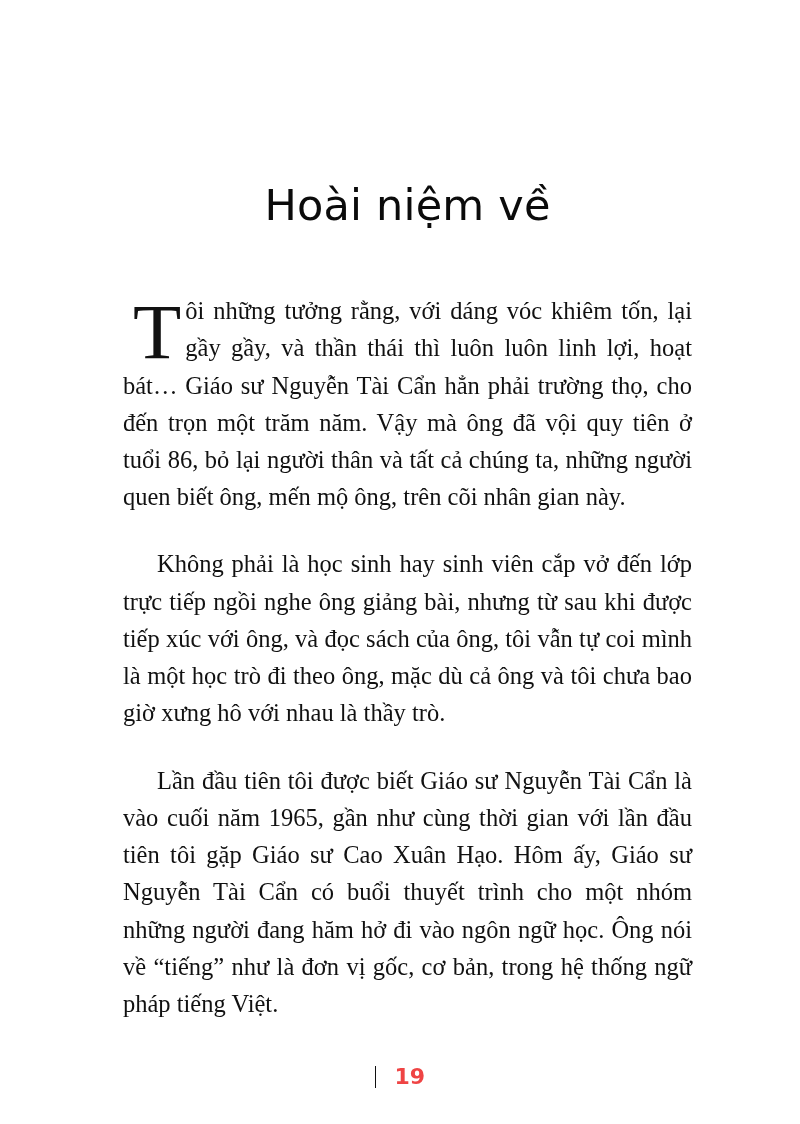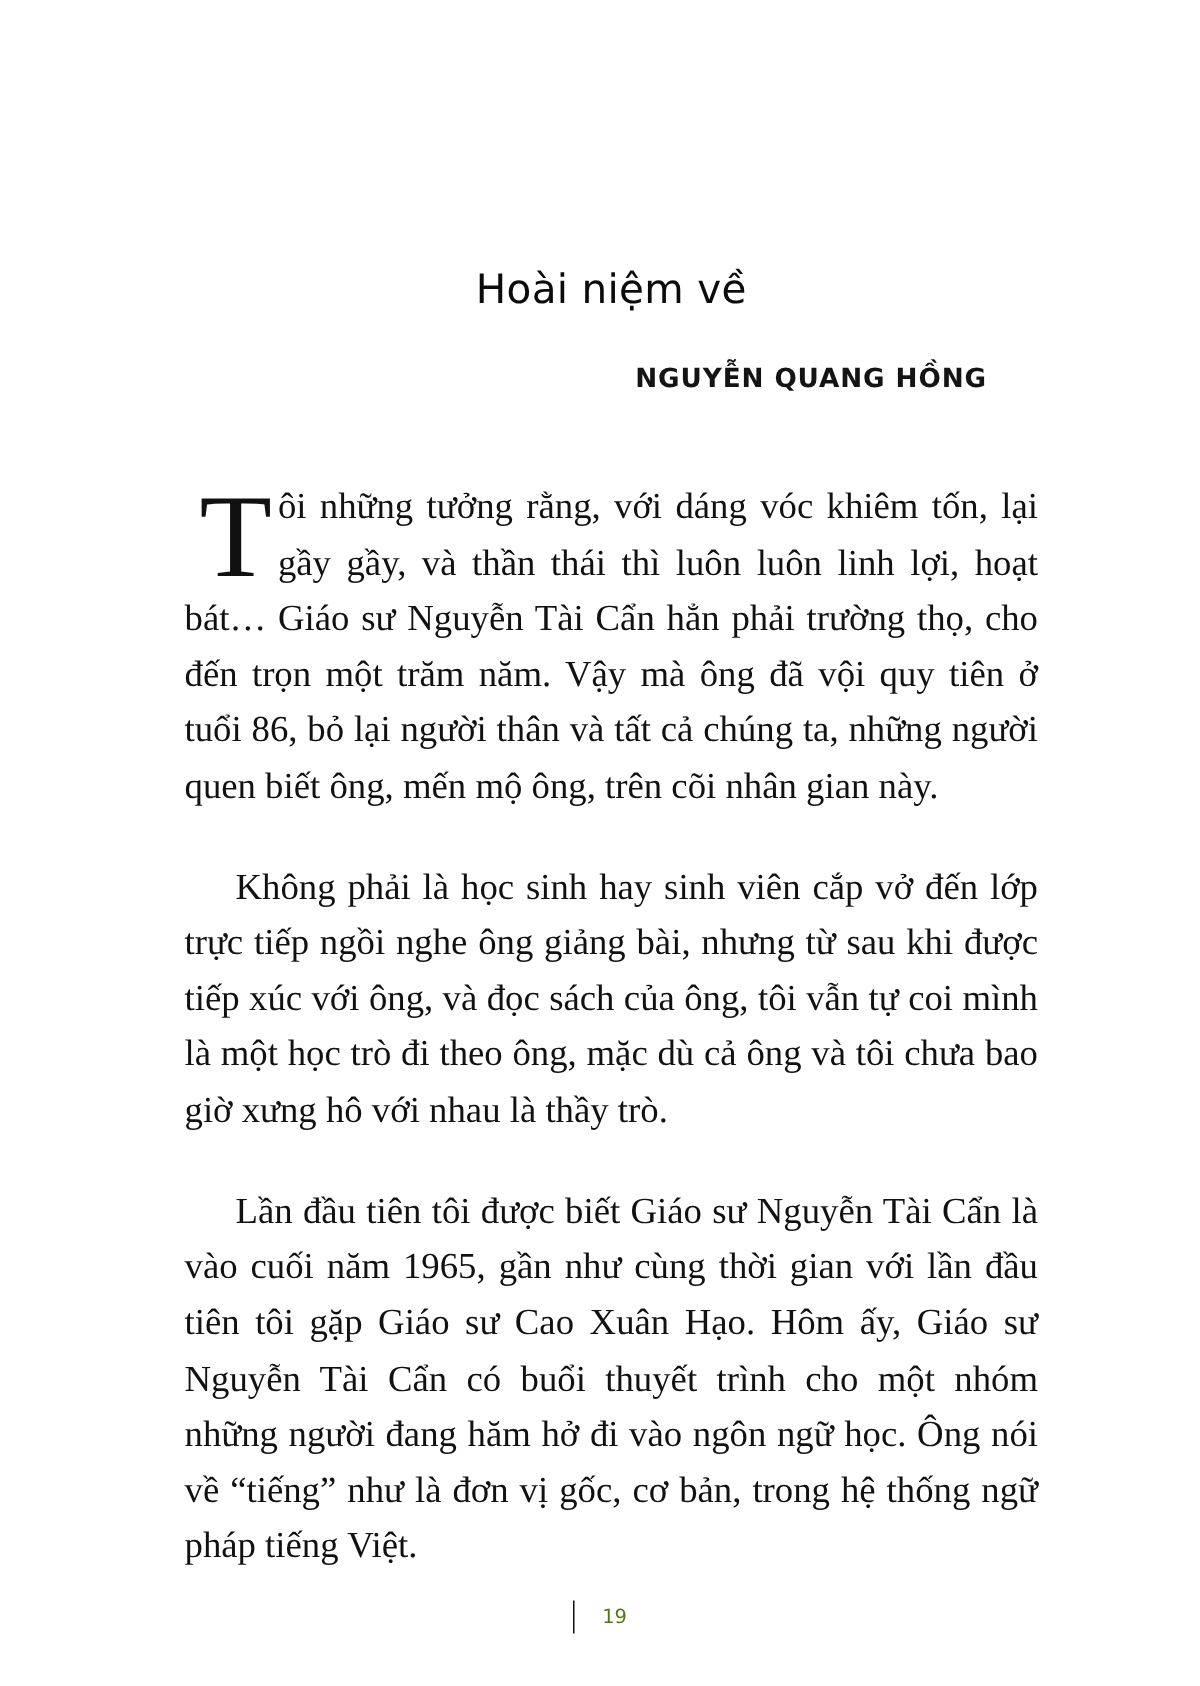--- a/index.html
+++ b/index.html
@@ -29,21 +29,21 @@
   }
 
   .title-block {
     text-align: center;
     margin: 0 0 0 0;
   }
 
   .title-line {
     font-family: "DejaVu Sans", sans-serif;
     font-weight: 400;
-    font-size: 27px;
+    font-size: 43px;
     line-height: 1.42;
     letter-spacing: 0.2px;
     color: #0b0b0b;
     white-space: nowrap;
   }
   .title-line.second {
     font-size: 35px;
   }
 
   .author {
@@ -117,38 +117,35 @@
     color: #101010;
     letter-spacing: 0.1px;
   }
   .footer-sep {
     width: 1.5px;
     height: 22px;
     background: #101010;
     display: inline-block;
   }
   .footer-page {
-    font-size: 13px;
-    font-weight: 400;
-    color: #4d7c0f;
+    font-size: 22px;
+    font-weight: 700;
+    color: #ef4444;
   }
 </style>
 </head>
 <body>
 
 <div class="page">
   <div class="content">
 
     <div class="title-block">
       <div class="title-line">Hoài niệm về</div>
     </div>
 
-    <div class="author">
-      <span class="small-caps">NGUYỄN QUANG HỒNG</span>
-    </div>
 
     <div class="body-text">
       <p class="para first">
         <span class="dropcap">T</span><span class="lead-indent">ôi những tưởng rằng, với dáng vóc khiêm tốn, lại gầy gầy, và thần thái thì luôn luôn linh lợi, hoạt bát… Giáo sư Nguyễn Tài Cẩn hẳn phải trường thọ, cho đến trọn một trăm năm. Vậy mà ông đã vội quy tiên ở tuổi 86, bỏ lại người thân và tất cả chúng ta, những người quen biết ông, mến mộ ông, trên cõi nhân gian này.</span>
       </p>
       <p class="para">Không phải là học sinh hay sinh viên cắp vở đến lớp trực tiếp ngồi nghe ông giảng bài, nhưng từ sau khi được tiếp xúc với ông, và đọc sách của ông, tôi vẫn tự coi mình là một học trò đi theo ông, mặc dù cả ông và tôi chưa bao giờ xưng hô với nhau là thầy trò.</p>
       <p class="para">Lần đầu tiên tôi được biết Giáo sư Nguyễn Tài Cẩn là vào cuối năm 1965, gần như cùng thời gian với lần đầu tiên tôi gặp Giáo sư Cao Xuân Hạo. Hôm ấy, Giáo sư Nguyễn Tài Cẩn có buổi thuyết trình cho một nhóm những người đang hăm hở đi vào ngôn ngữ học. Ông nói về “tiếng” như là đơn vị gốc, cơ bản, trong hệ thống ngữ pháp tiếng Việt.</p>
     </div>
 
   </div>

